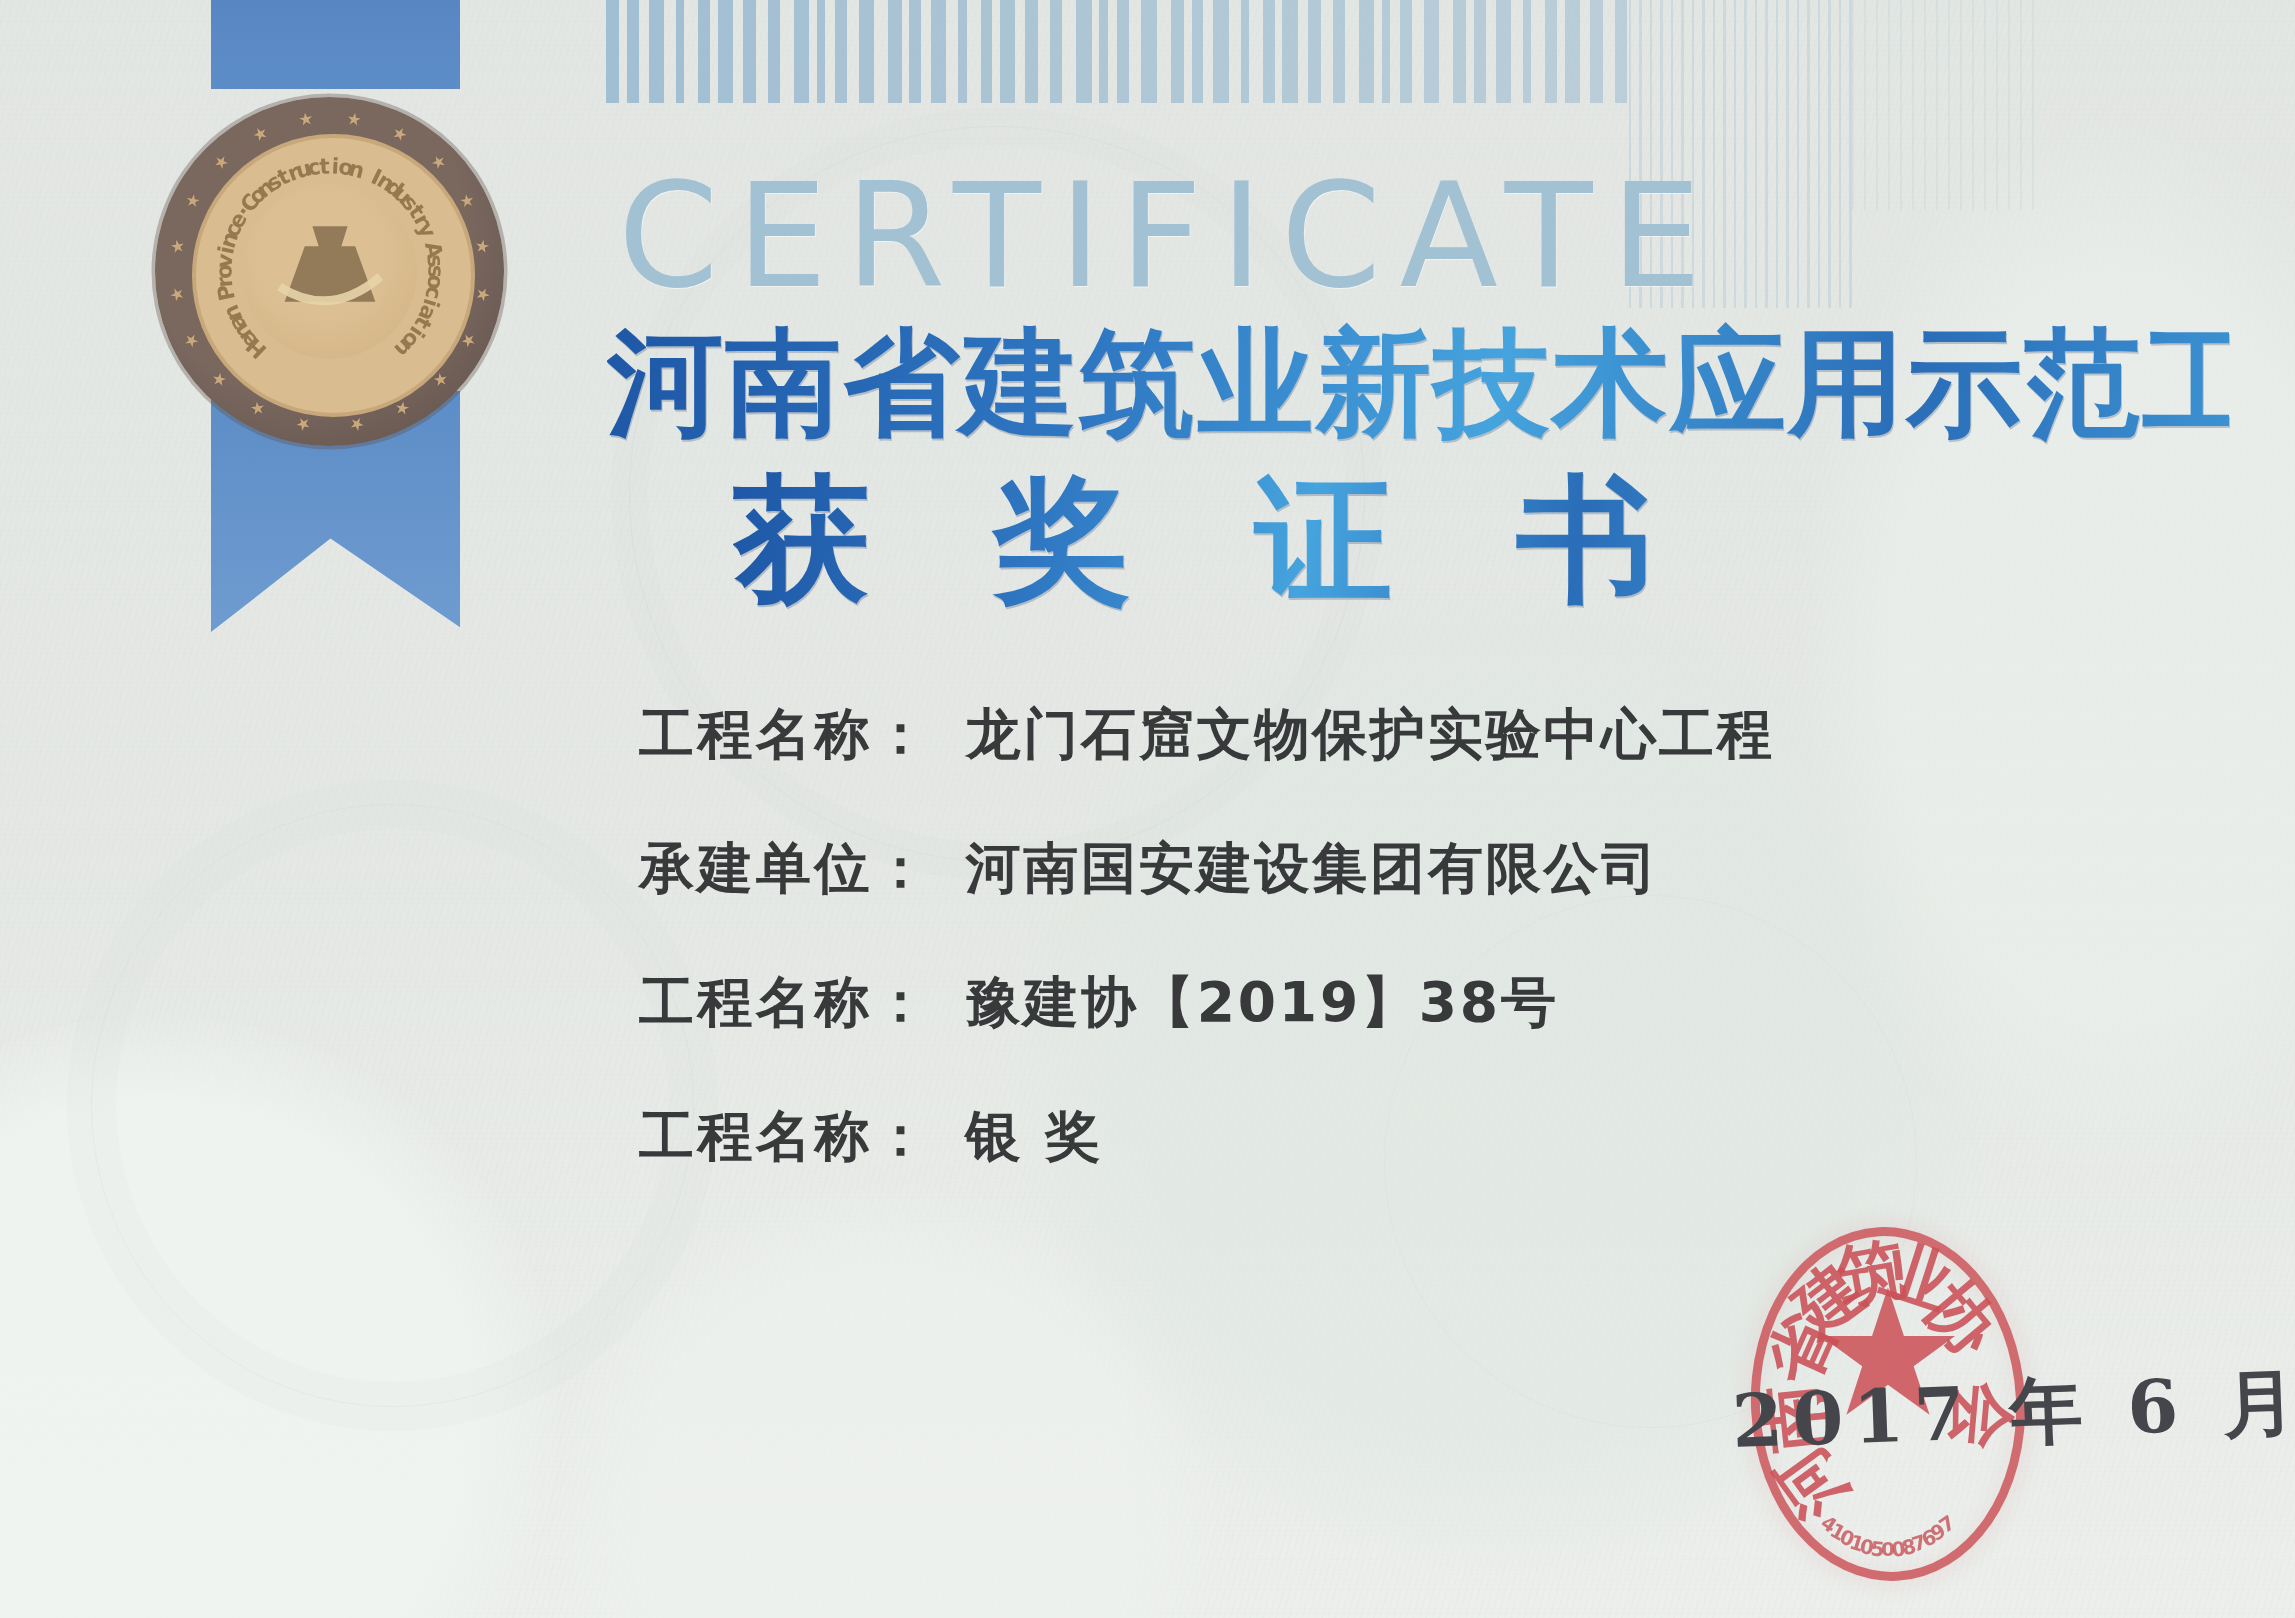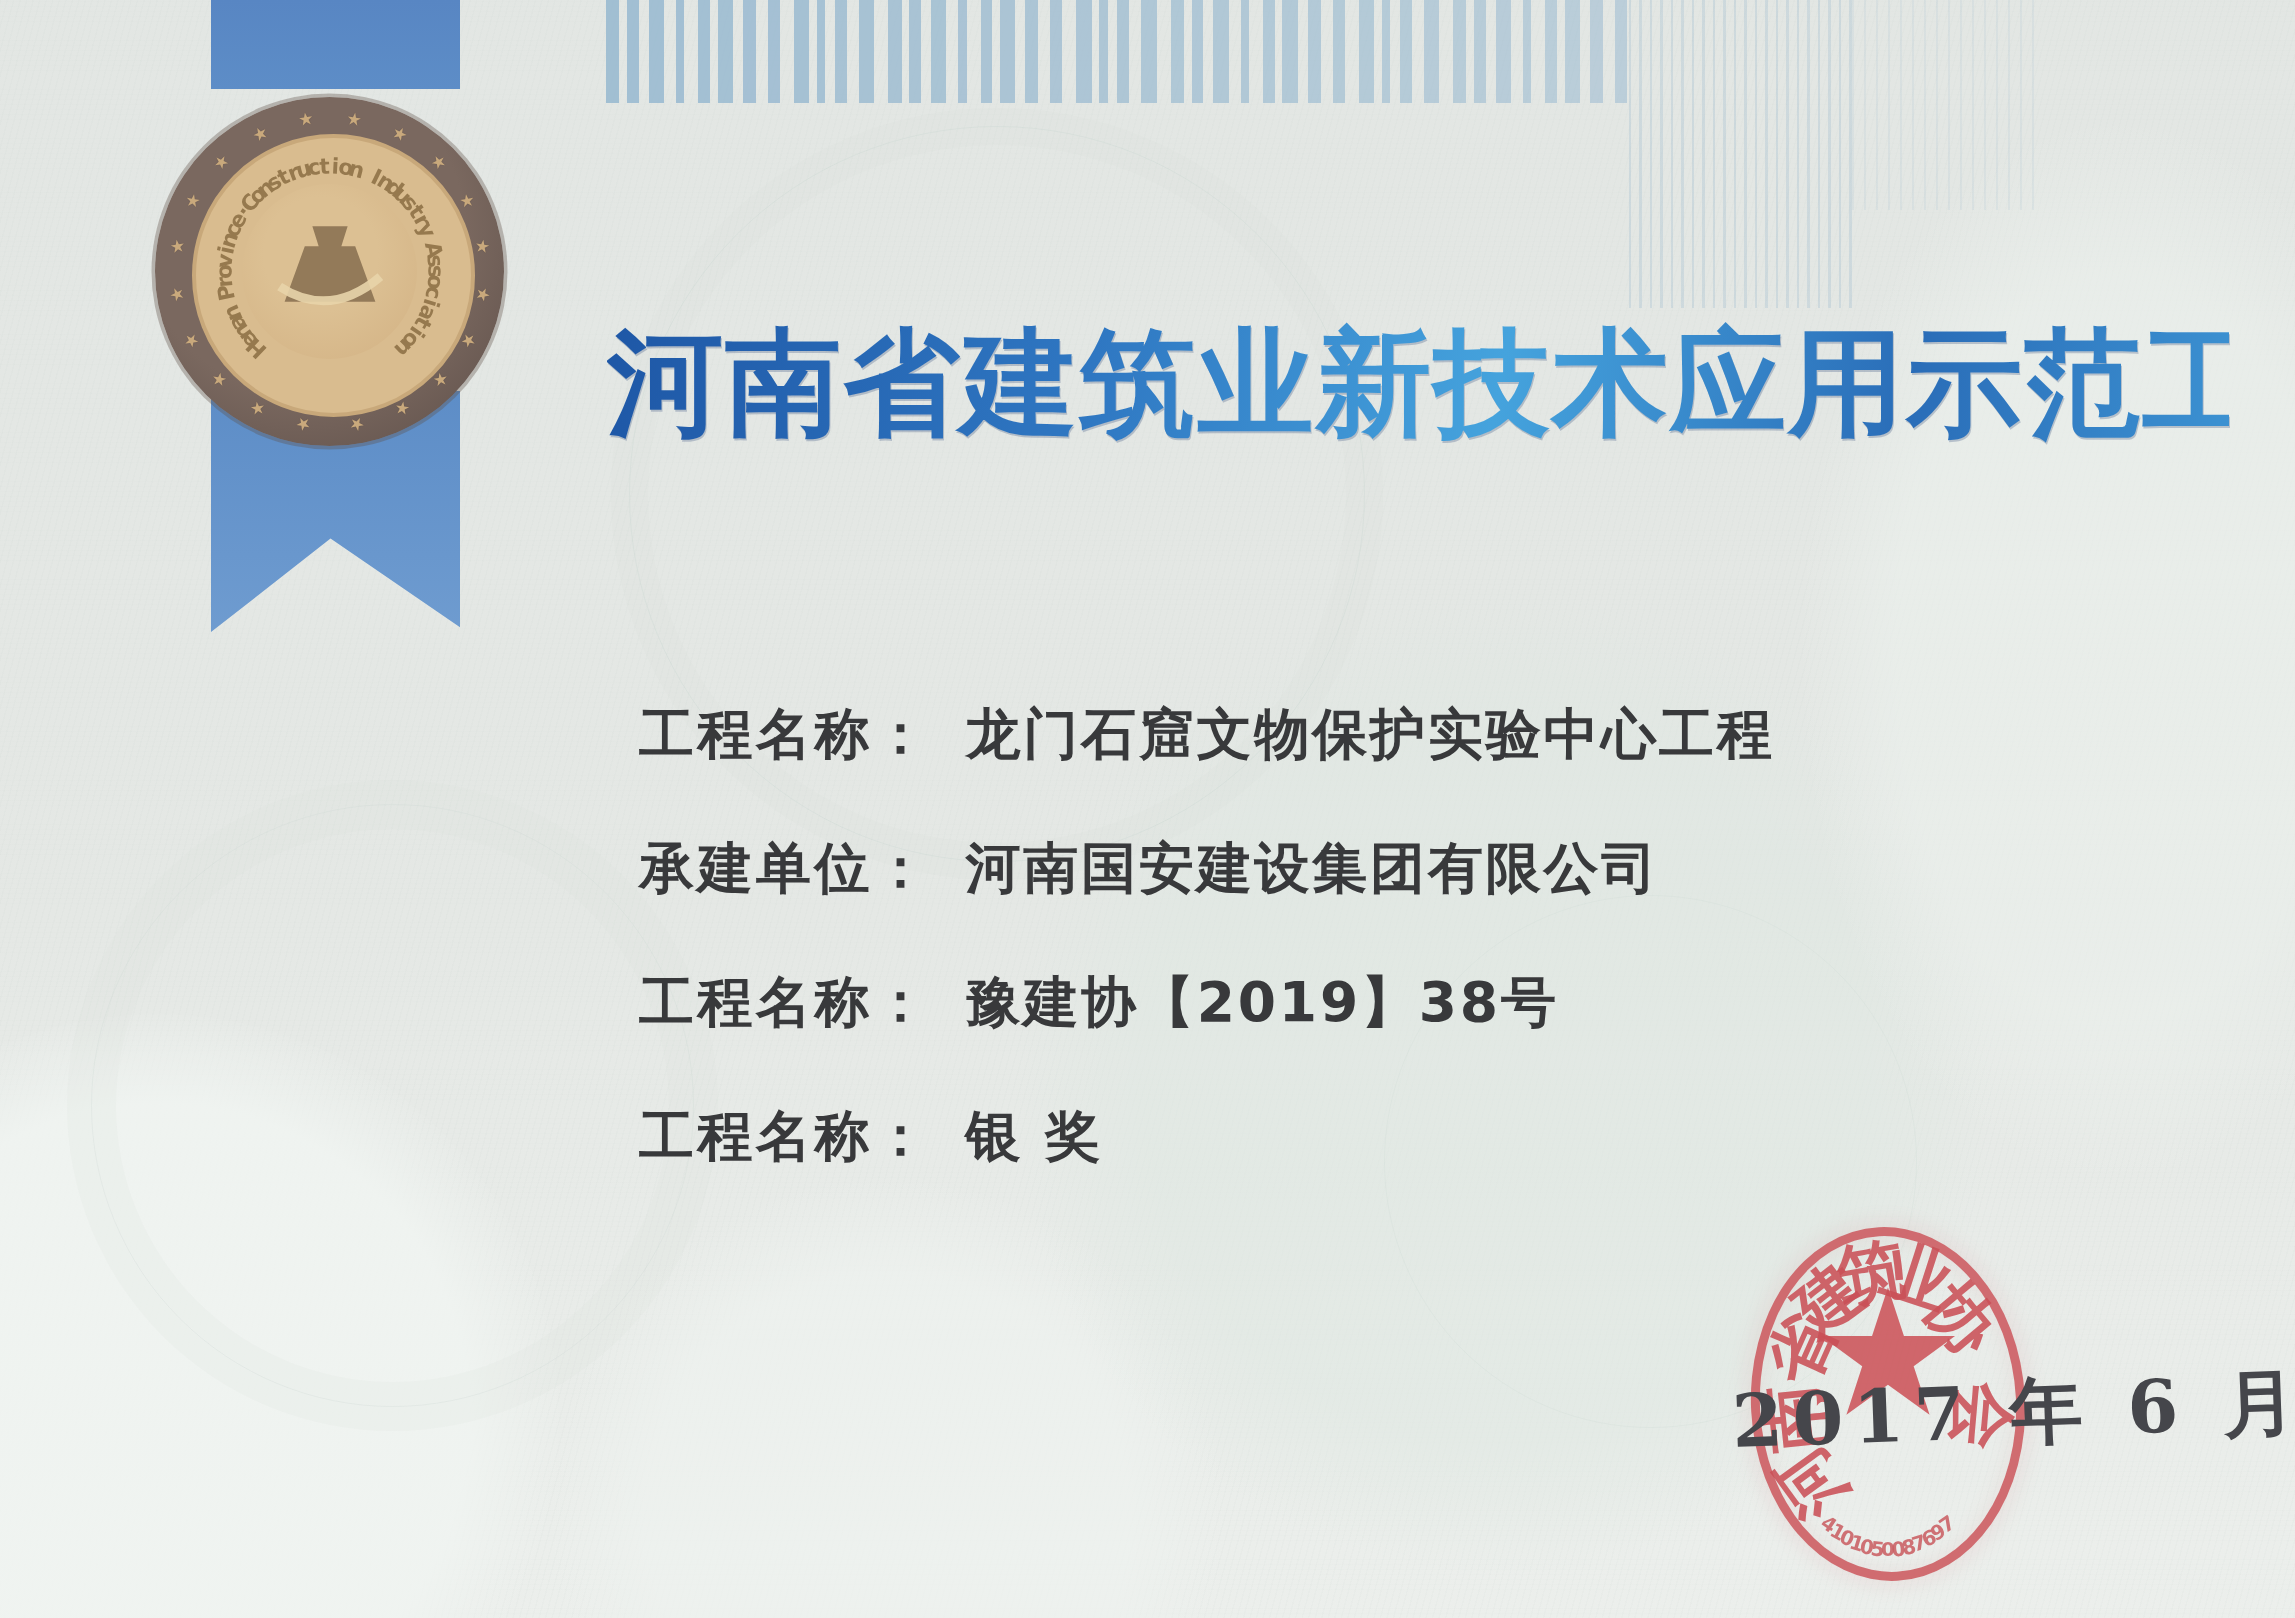--- a/index.html
+++ b/index.html
@@ -255,21 +255,23 @@
         <span style="transform: translate(-50%, -50%) rotate(130.213deg) translateY(-106px);">o</span>
         <span style="transform: translate(-50%, -50%) rotate(136deg) translateY(-106px);">n</span>
       </div>
     <div class="disc-center"></div>
     <svg class="emblem" viewBox="0 0 100 100">
       <path d="M36 14 h28 l-5 16 h11 l16 44 H14 l16-44 h11 z" fill="#7b6345" opacity="0.75"></path>
       <path d="M10 62 q40 26 80-8" stroke="#e8d4aa" stroke-width="7" fill="none" opacity="0.9"></path>
     </svg>
   </div>
 
+  <div class="cert-en">CERTIFICATE</div>
   <div class="cert-title metallic">河南省建筑业新技术应用示范工程</div>
+  <div class="cert-sub metallic">获奖证书</div>
 
   <div class="field f1">
     <span class="label">工程名称：</span><span class="value">龙门石窟文物保护实验中心工程</span>
   </div>
   <div class="field f2">
     <span class="label">承建单位：</span><span class="value">河南国安建设集团有限公司</span>
   </div>
   <div class="field f3">
     <span class="label">工程名称：</span><span class="value">豫建协【2019】38号</span>
   </div>

